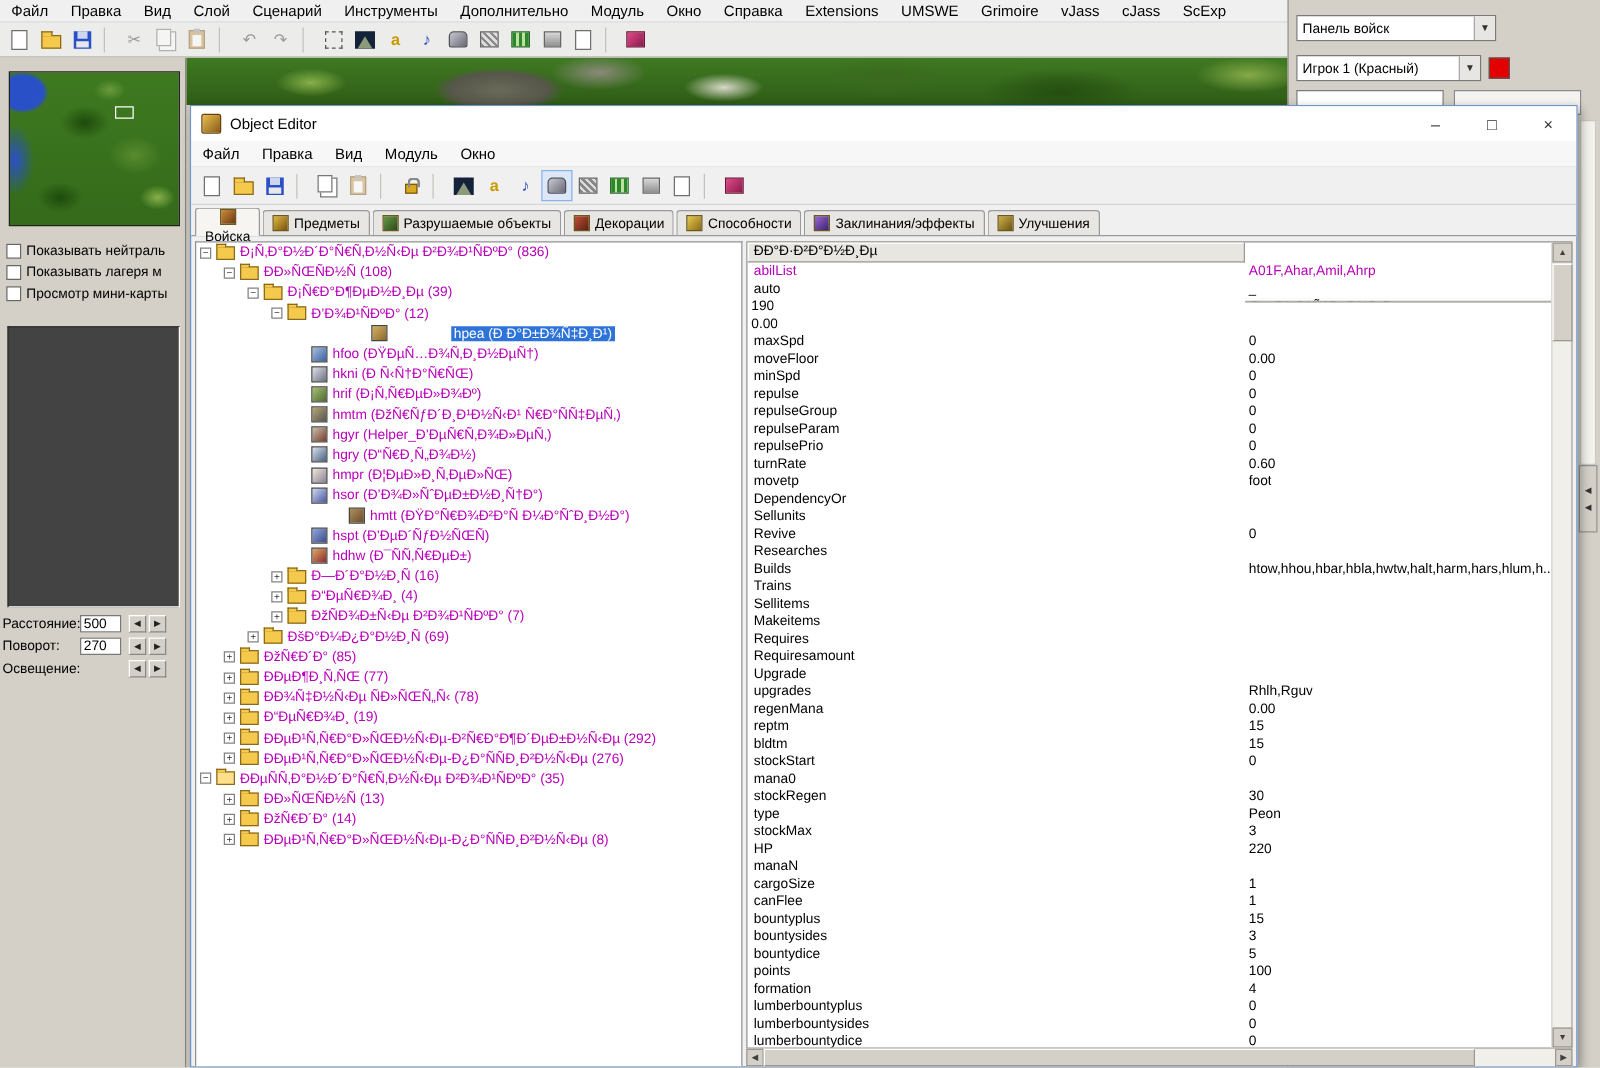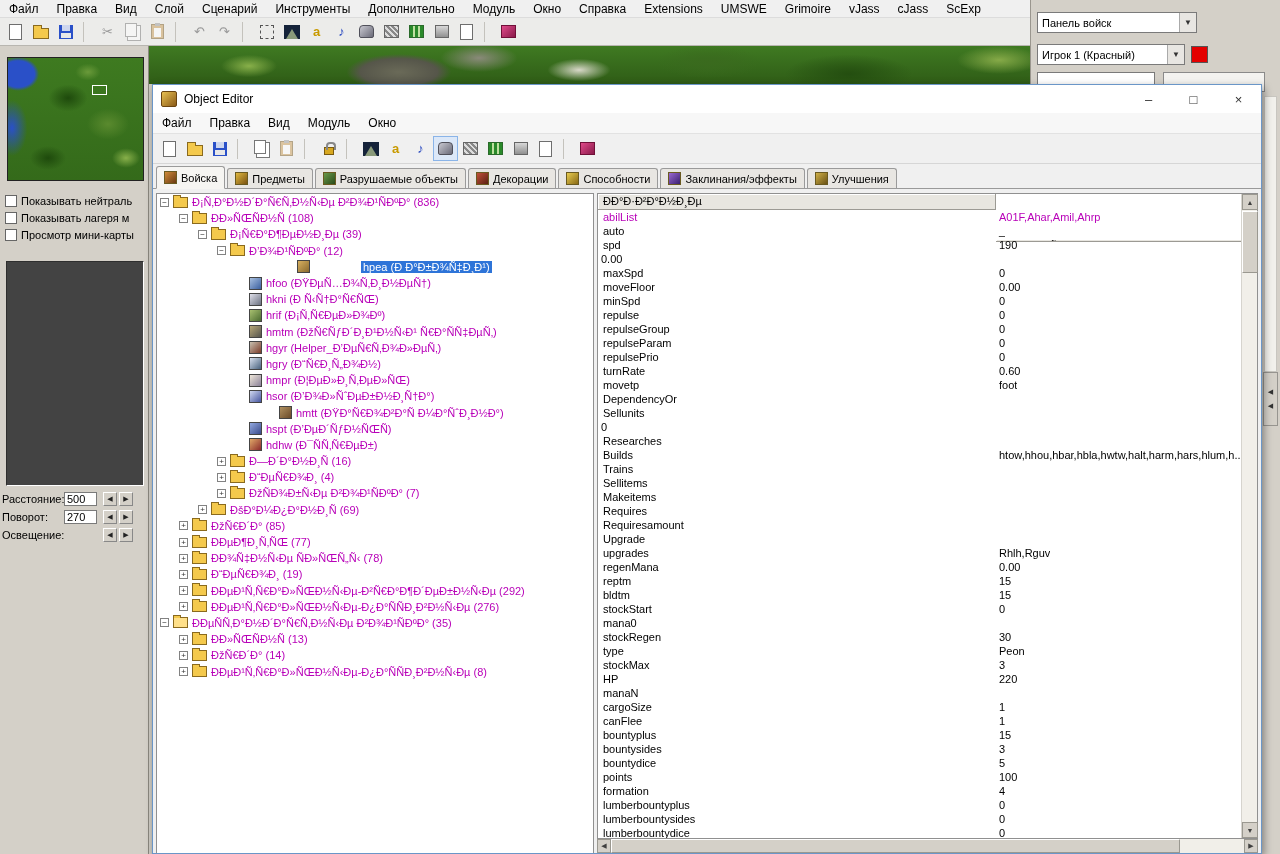--- a/index.html
+++ b/index.html
@@ -103,21 +103,21 @@
   .titlebar { height:28px; background:#fff; display:flex; align-items:center; }
   .wicon { width:16px; height:16px; margin-left:8px; background:linear-gradient(135deg,#e8c050,#8a5a18);
            border:1px solid #6a4410; border-radius:2px; flex:none; }
   .wtitle { margin-left:7px; font-size:12px; flex:1; }
   .wbtn { width:45px; height:100%; display:flex; align-items:center; justify-content:center; font-size:13px; color:#333; }
   .wmenu { height:21px; background:#f7f7f7; display:flex; align-items:center; font-size:12px; border-bottom:1px solid #e2e2e2; }
   .wtoolbar { height:30px; background:#f0f0f0; display:flex; align-items:center; padding-left:4px; border-bottom:1px solid #d6d6d6; }
   .wtabs { height:25px; background:#f0f0f0; display:flex; align-items:flex-end; padding-left:3px; border-bottom:1px solid #9a9a9a; }
   .tab { height:20px; border:1px solid #9a9a9a; border-bottom:none; border-radius:3px 3px 0 0; background:#e8e6e2;
          display:flex; align-items:center; gap:4px; padding:0 7px; font-size:11px; margin-right:2px; white-space:nowrap; }
-  .tab.active { height:23px; background:#f6f5f2; margin-bottom:-1px; border-bottom:1px solid #f6f5f2; }
+  .tab.active { height:23px; background:#f6f5f2; margin-bottom:-1px; border-bottom:1px solid #f6f5f2;flex-direction:column; }
   .tabico { width:13px; height:13px; border:1px solid #6a5a20; flex:none; }
 
   .content { position:absolute; left:0; top:104px; right:0; bottom:0; }
   .tree { position:absolute; left:3px; top:4px; width:438px; bottom:0; background:#fff;
           border:1px solid #909090; border-bottom:none; overflow:hidden; font-size:11px; }
   .trow { display:flex; align-items:center; height:16.2px; white-space:nowrap; }
   .texp { width:9px; height:9px; border:1px solid #828282; background:#fff; font-size:8px; line-height:7px;
           text-align:center; margin-right:4px; flex:none; color:#333; }
   .texpsp { width:13px; flex:none; }
   .fico { width:15px; height:11px; background:#f4c94c; border:1px solid #8a6a1e; position:relative; flex:none; }
@@ -555,21 +555,20 @@
       <div class="grows" id="grows">
           <div class="grow mag">
             <span class="gname">abilList</span>
             <span class="gval">A01F,Ahar,Amil,Ahrp</span>
           </div>
           <div class="grow">
             <span class="gname">auto</span>
             <span class="gval">_</span>
           </div>
           <div class="grow">
-            <span class="gname">spd</span>
             <span class="gval">190</span>
           </div>
           <div class="grow">
             <span class="gval">0.00</span>
           </div>
           <div class="grow">
             <span class="gname">maxSpd</span>
             <span class="gval">0</span>
           </div>
           <div class="grow">
@@ -606,20 +605,21 @@
           </div>
           <div class="grow">
             <span class="gname">DependencyOr</span>
             <span class="gval"></span>
           </div>
           <div class="grow">
             <span class="gname">Sellunits</span>
             <span class="gval"></span>
           </div>
           <div class="grow">
+            <span class="gname">Revive</span>
             <span class="gval">0</span>
           </div>
           <div class="grow">
             <span class="gname">Researches</span>
             <span class="gval"></span>
           </div>
           <div class="grow">
             <span class="gname">Builds</span>
             <span class="gval">htow,hhou,hbar,hbla,hwtw,halt,harm,hars,hlum,h...</span>
           </div>

